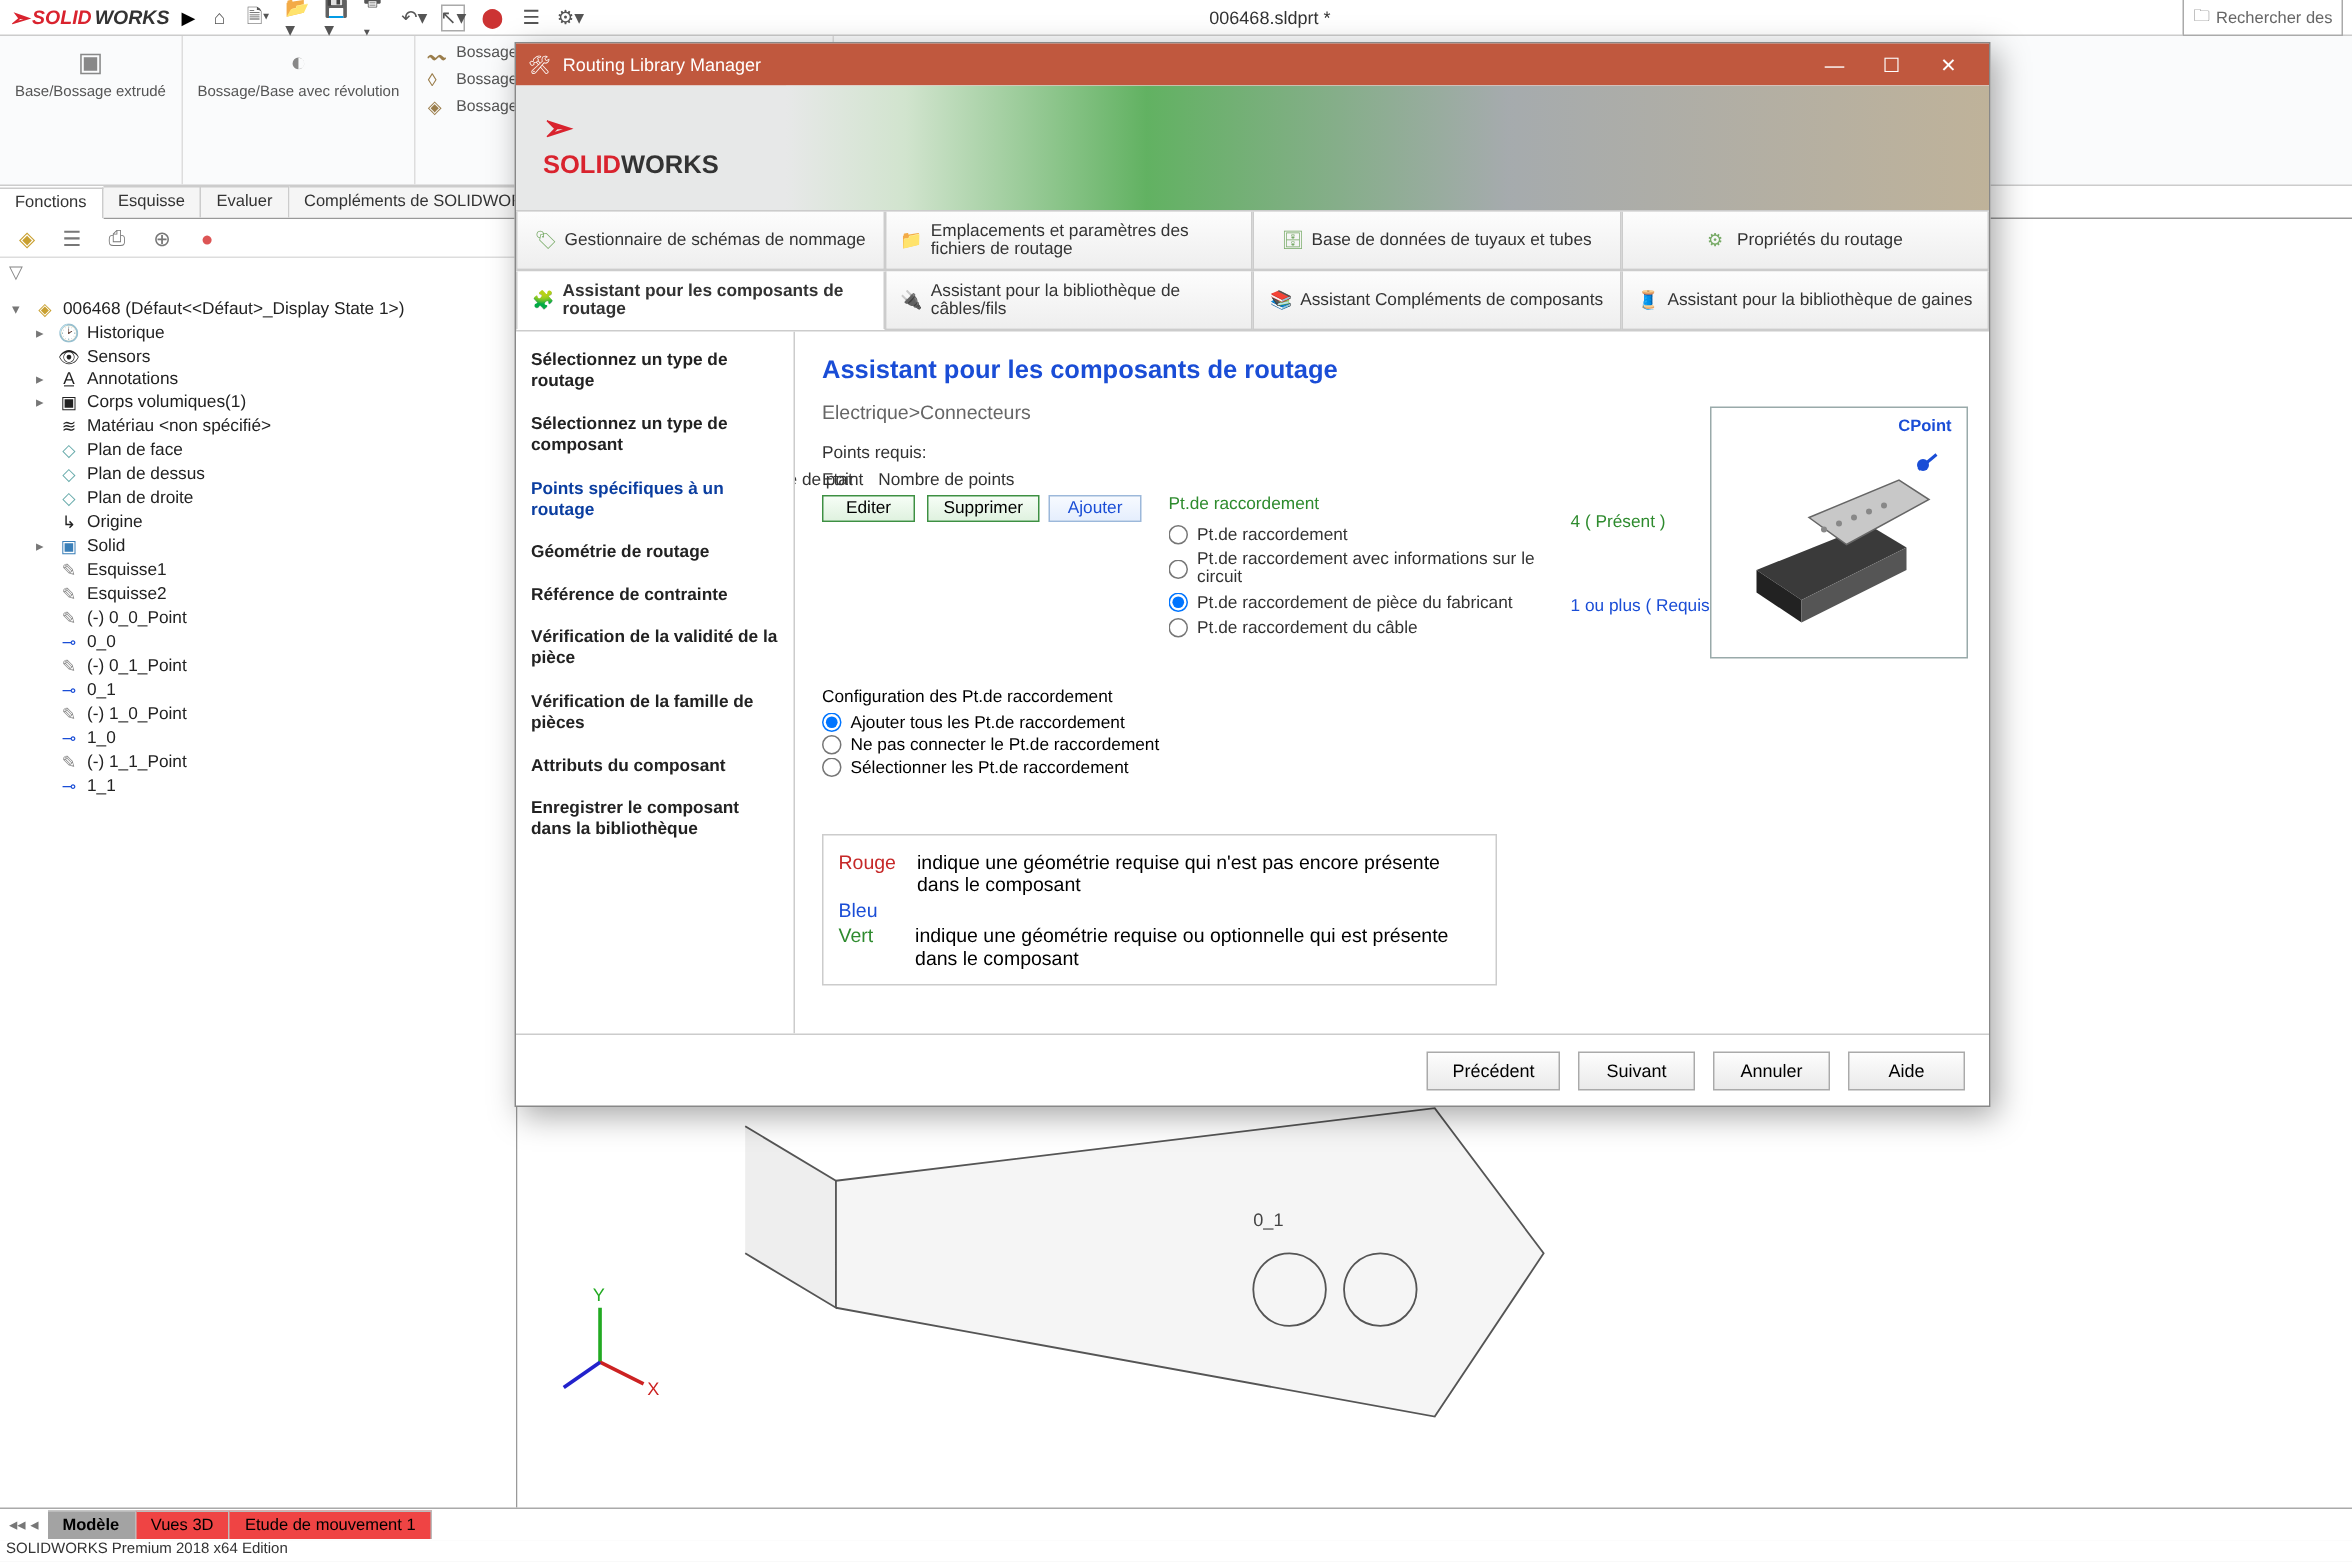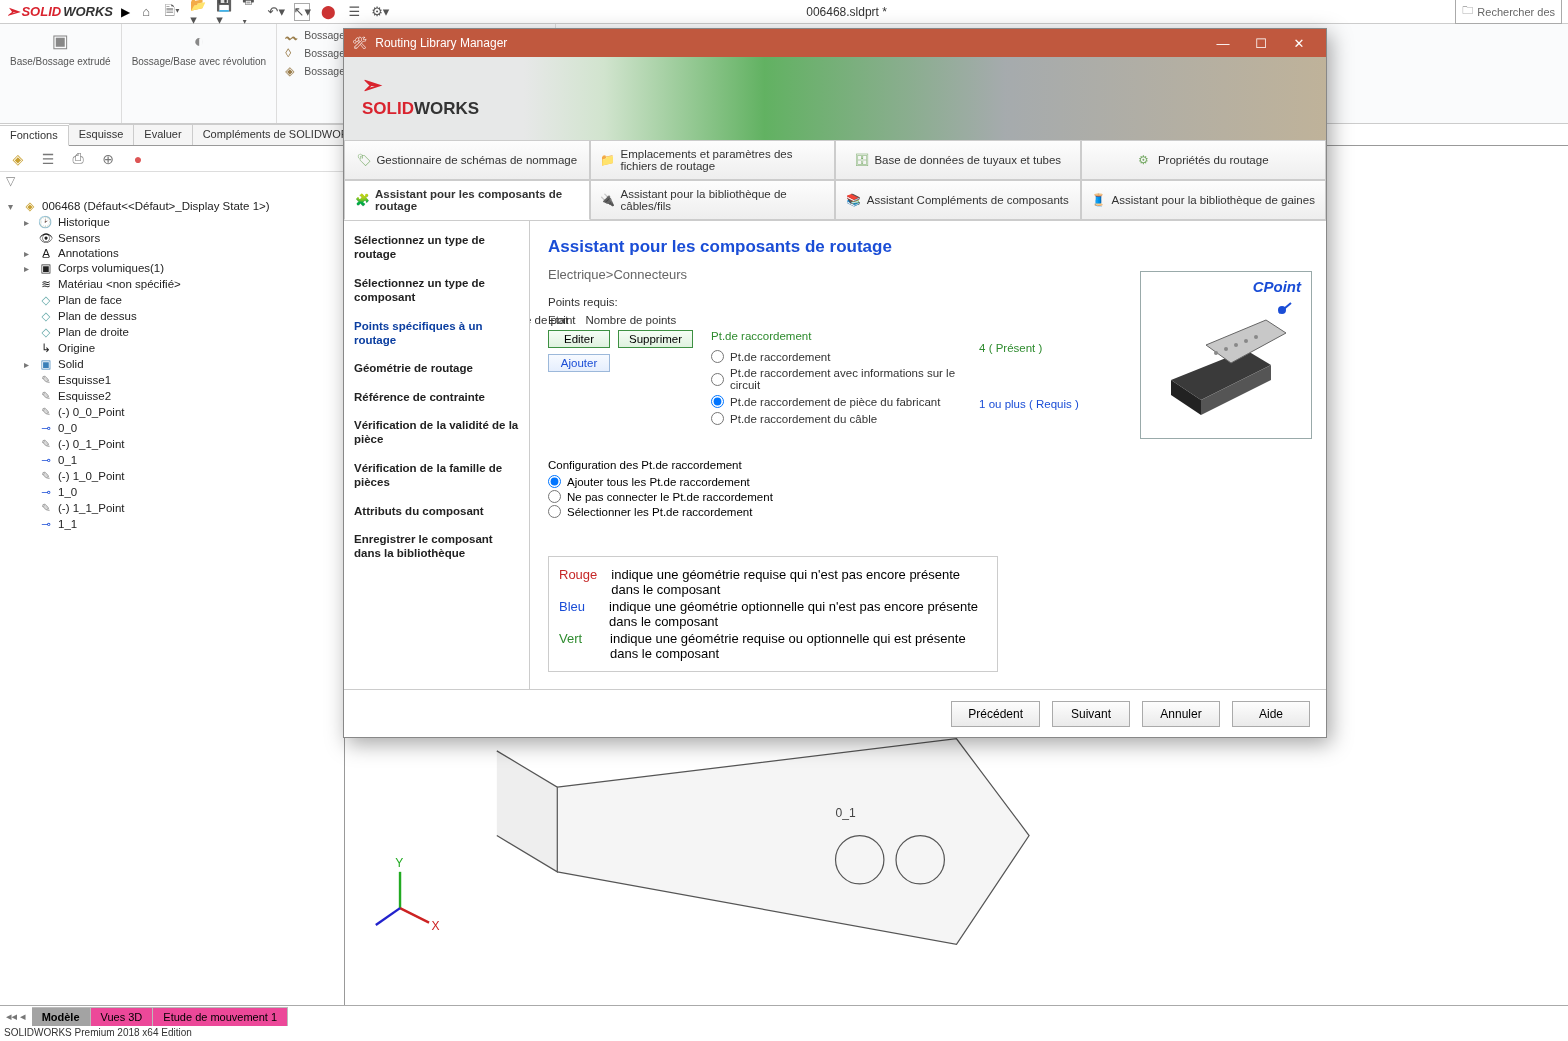--- a/index.html
+++ b/index.html
@@ -38,21 +38,21 @@
 .fm-tree .node .ico { width:16px; display:inline-flex; justify-content:center;}
 .fm-tree .lvl1 { padding-left: 6px;}
 .fm-tree .lvl2 { padding-left: 22px;}
 
 
 .gfx { position:absolute; left:345px; right:0; top:146px; bottom:24px; background:#fff;}
 .gfx svg { width:100%; height:100%; }
 
 
 .bottom-tabs { position:absolute; left:0; right:0; bottom:14px; height:22px; background:#fff; border-top:1px solid #aaa; display:flex; align-items:center; font-size:11px;}
-.bottom-tabs .bt { padding:3px 10px; border-right:1px solid #bbb; border-top:1px solid #bbb; background:#ec4899;}
+.bottom-tabs .bt { padding:3px 10px; border-right:1px solid #bbb; border-top:1px solid #bbb; background:#ef4444;}
 .bottom-tabs .bt.active { background:#a3a3a3; font-weight:bold;}
 .status-bar { position:absolute; left:0; right:0; bottom:0; height:14px; background:#fff; font-size:10px; color:#333; padding:0 4px;}
 
 
 .dialog { position:absolute; left:343px; top:28px; width:984px; height:710px; background:#fff; border:1px solid #888; box-shadow: 4px 6px 20px rgba(0,0,0,0.35); display:flex; flex-direction:column;}
 .dlg-title { height:28px; background:#c0583e; color:#fff; display:flex; align-items:center; padding:0 8px; font-size:12px; gap:8px;}
 .dlg-title .win-btns { margin-left:auto; display:flex; gap:0;}
 .dlg-title .win-btns span { width:38px; height:28px; display:inline-flex; align-items:center; justify-content:center; font-size:13px;}
 .dlg-banner { height:84px; background:#e7e8e8; position:relative; overflow:hidden; border-bottom:1px solid #ccc;}
 .dlg-banner .logo { position:absolute; left:18px; top:14px; }
@@ -78,21 +78,21 @@
 .btnrow { display:flex; gap:8px; }
 .sw-btn { border:1px solid #3d9042; background:linear-gradient(#f6fdf6,#dff2df); padding:2px 10px; font-size:11.5px; min-width:62px; text-align:center;}
 .sw-btn.blue { color:#1a4dd6; border-color:#9cb8da; background:linear-gradient(#f7faff,#e5eefd);}
 .type-opts { font-size:11.5px; color:#333; display:flex; flex-direction:column; gap:4px;}
 .type-opts label { display:flex; align-items:center; gap:6px;}
 .cfg-block { margin-top:34px; font-size:11.5px;}
 .cfg-block .cfg-title { margin-bottom:4px; }
 .cfg-block label { display:flex; align-items:center; gap:6px; margin:2px 0;}
 .preview { position:absolute; right:14px; top:50px; width:172px; height:168px; border:1px solid #9aa; background:#fff; display:flex; align-items:center; justify-content:center;}
 .preview svg { width:150px; height:140px;}
-.cpoint-lbl { position:absolute; top:6px; right:10px; color:#1a4dd6; font-weight:bold; font-size:15px;font-style:italic;}
+.cpoint-lbl { position:absolute; top:6px; right:10px; color:#1a4dd6; font-weight:bold; font-size:11px;}
 .legend { margin-top:38px; border:1px solid #ccc; padding:8px 10px; font-size:13px; max-width:450px;}
 .legend .lrow { display:flex; gap:14px; margin:2px 0;}
 .legend .lc { width:46px; font-weight:normal;}
 .legend .rouge { color:#c62828;} .legend .bleu{color:#1a4dd6;} .legend .vert{color:#2e8b2e;}
 .dlg-footer { height:48px; border-top:1px solid #ccc; display:flex; align-items:center; justify-content:flex-end; gap:12px; padding:0 16px;}
 .dlg-footer button { border:1px solid #aaa; background:linear-gradient(#fdfdfd,#eaeaea); padding:5px 16px; font-size:12px; min-width:78px;}
 .green-txt { color:#2e8b2e; }
 .blue-txt { color:#1a4dd6;}
 </style>
 </head>
@@ -380,21 +380,21 @@
       <div class="bc">Electrique&gt;Connecteurs</div>
 
       <div class="label">Points requis:</div>
       <div class="pts-header">
         <span>Etat</span>
         <span style="margin-left:-62px;">Type de point</span>
         <span style="margin-left:10px;">Nombre de points</span>
       </div>
 
       <div class="pts-row">
-        <div style="display:flex; flex-direction:column; gap:6px;">
+        <div style="display:flex; flex-direction:row; gap:6px;">
           <div class="btnrow">
             <div class="sw-btn">Editer</div>
             <div class="sw-btn">Supprimer</div>
           </div>
           <div class="btnrow">
             <div class="sw-btn blue">Ajouter</div>
           </div>
         </div>
         <div style="width:250px;">
           <div class="green-txt" style="margin-bottom:8px;">Pt.de raccordement</div>
@@ -458,21 +458,20 @@
         </svg>
       </div>
 
       <div class="legend">
         <div class="lrow">
             <span class="lc rouge">Rouge</span>
             <span>indique une géométrie requise qui n'est pas encore présente dans le composant</span>
           </div>
         <div class="lrow">
             <span class="lc bleu">Bleu</span>
-            <span>indique une géométrie optionnelle qui n'est pas encore présente dans le composant</span>
           </div>
         <div class="lrow">
             <span class="lc vert">Vert</span>
             <span>indique une géométrie requise ou optionnelle qui est présente dans le composant</span>
           </div>
       </div>
     </div>
   </div>
 
   <div class="dlg-footer">

